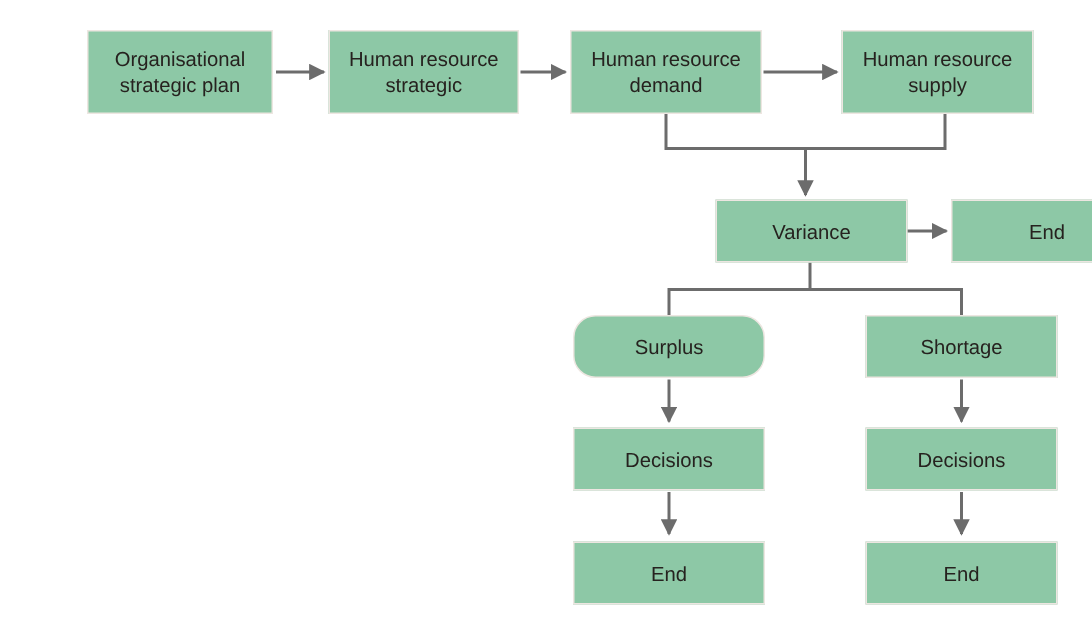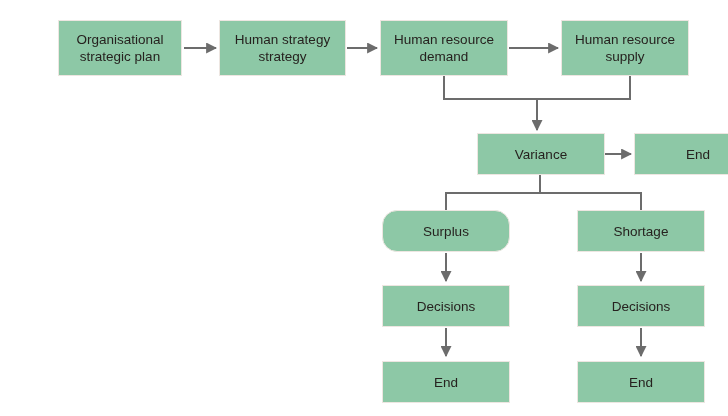--- a/index.html
+++ b/index.html
@@ -74,21 +74,21 @@
 
     <path class="edge" d="M406,253 L406,281" marker-end="url(#arrowhead)"></path>
     <path class="edge" d="M601,253 L601,281" marker-end="url(#arrowhead)"></path>
 
     <path class="edge" d="M406,328 L406,356" marker-end="url(#arrowhead)"></path>
     <path class="edge" d="M601,328 L601,356" marker-end="url(#arrowhead)"></path>
   </svg>
 
   <div class="node" style="left:18px;  top:20px;  width:124px; height:56px;">Organisational strategic plan</div>
 
-  <div class="node" style="left:179px; top:20px;  width:127px; height:56px;">Human strategy strategy</div>
+  <div class="node" style="left:179px; top:20px;  width:127px; height:56px;">Human resource strategic</div>
 
   <div class="node" style="left:340px; top:20px;  width:128px; height:56px;">Human resource demand</div>
 
   <div class="node" style="left:521px; top:20px;  width:128px; height:56px;">Human resource supply</div>
 
   <div class="node" style="left:437px; top:133px; width:128px; height:42px;">Variance</div>
 
   <div class="node" style="left:594px; top:133px; width:128px; height:42px;">End</div>
 
   <div class="node" style="left:342px; top:210px; width:128px; height:42px;border-radius:15px;">Surplus</div>

